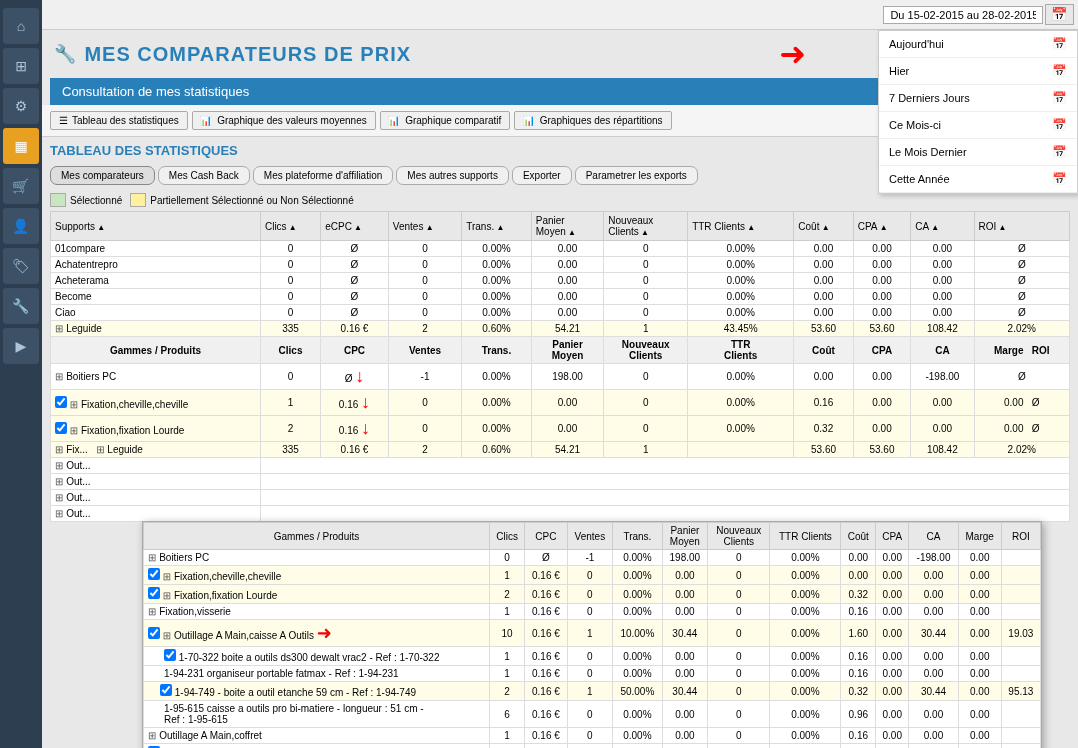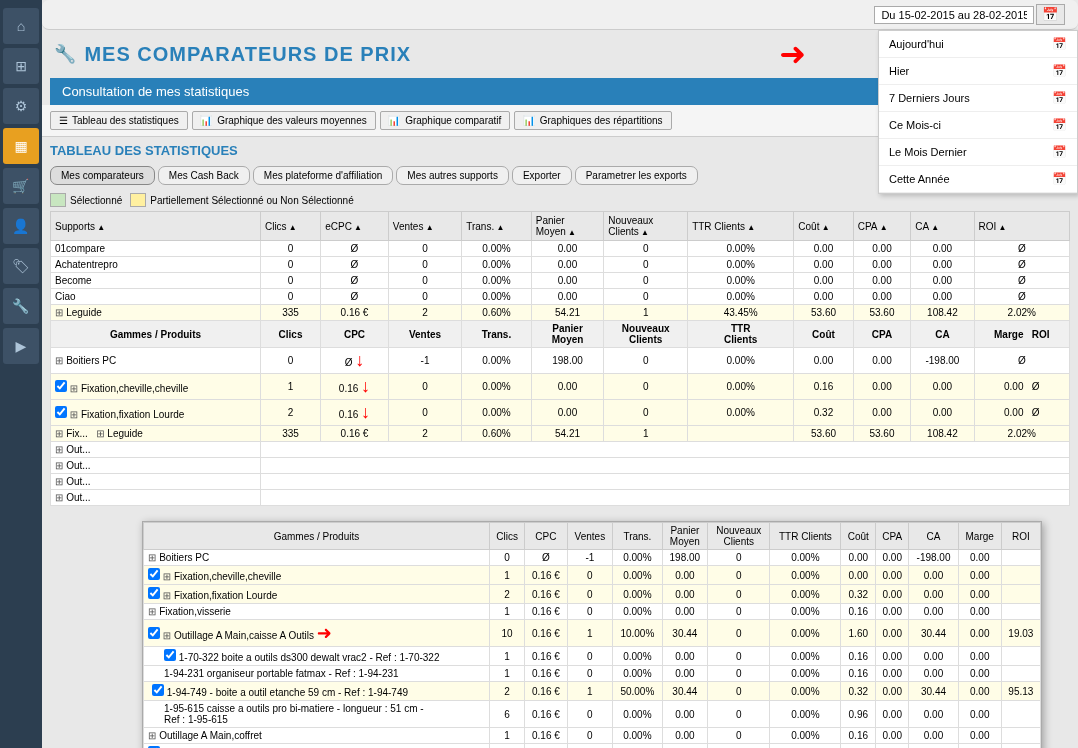--- a/index.html
+++ b/index.html
@@ -32,27 +32,26 @@
     .main {
       flex: 1;
       display: flex;
       flex-direction: column;
       overflow: hidden;
     }
 
     
     .header-bar {
       background: #f0f0f0;
-      padding: 4px 13px;
+      padding: 4px 4px;
       display: flex;
       justify-content: flex-end;
       align-items: center;
       border-bottom: 1px solid #ccc;
       position: relative;
-      border-radius: 7px;
     }
     .date-input {
       border: 1px solid #aaa;
       padding: 2px 6px;
       font-size: 11px;
       background: white;
       width: 160px;
     }
     .calendar-btn {
       border: 1px solid #aaa;
@@ -386,20 +385,34 @@
           <td>0.00%</td>
           <td>0.00</td>
           <td>0</td>
           <td>0.00%</td>
           <td>0.00</td>
           <td>0.00</td>
           <td>0.00</td>
           <td>Ø</td>
         </tr>
         <tr class="row-white">
+          <td class="name-col">Acheterama</td>
+          <td>0</td>
+          <td>Ø</td>
+          <td>0</td>
+          <td>0.00%</td>
+          <td>0.00</td>
+          <td>0</td>
+          <td>0.00%</td>
+          <td>0.00</td>
+          <td>0.00</td>
+          <td>0.00</td>
+          <td>Ø</td>
+        </tr>
+        <tr class="row-white">
           <td class="name-col">Become</td>
           <td>0</td>
           <td>Ø</td>
           <td>0</td>
           <td>0.00%</td>
           <td>0.00</td>
           <td>0</td>
           <td>0.00%</td>
           <td>0.00</td>
           <td>0.00</td>
@@ -676,21 +689,21 @@
             <td>0.00</td>
             <td>0</td>
             <td>0.00%</td>
             <td>0.16</td>
             <td>0.00</td>
             <td>0.00</td>
             <td>0.00</td>
             <td></td>
           </tr>
           <tr class="ov-yellow">
-            <td class="name-col" style="padding-left:8px;">
+            <td class="name-col" style="padding-left:16px;">
               <input type="checkbox" checked="" style="">
               1-94-749 - boite a outil etanche 59 cm - Ref : 1-94-749
             </td>
             <td>2</td>
             <td>0.16 €</td>
             <td>1</td>
             <td>50.00%</td>
             <td>30.44</td>
             <td>0</td>
             <td>0.00%</td>

